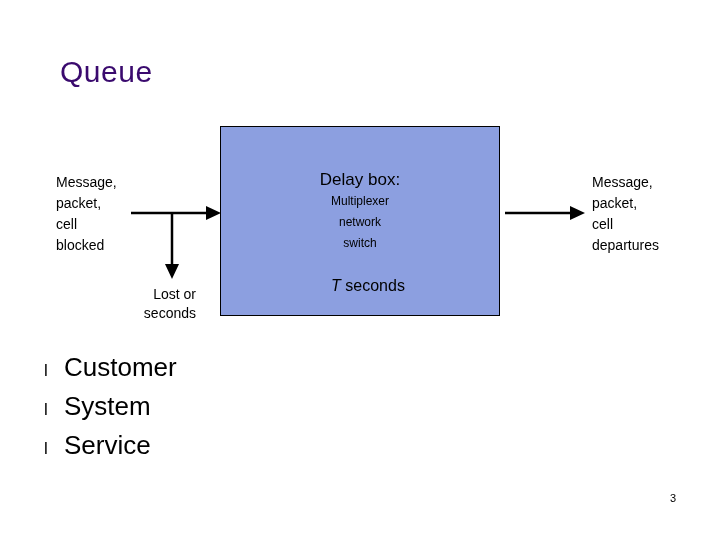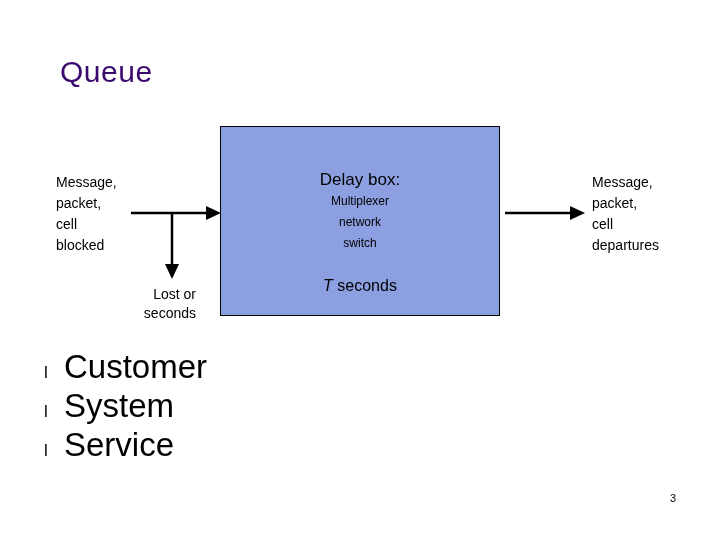--- a/index.html
+++ b/index.html
@@ -49,21 +49,21 @@
     font-size: 17px;
     line-height: 23px;
   }
   .delay-lines {
     font-size: 12px;
     line-height: 21px;
     margin-top: 0;
   }
   .delay-seconds {
     position: absolute;
-    left: 220px;
+    left: 228px;
     top: 277px;
     width: 280px;
     text-align: center;
     font-size: 16px;
     color: #000000;
   }
   .delay-seconds .ital {
     font-style: italic;
   }
   .left-label {
@@ -112,21 +112,21 @@
     margin-bottom: 9px;
   }
   .bullet-dot {
     width: 20px;
     font-size: 17px;
     line-height: 1;
     color: #000000;
     flex: 0 0 20px;
   }
   .bullet-text {
-    font-size: 33px;
+    font-size: 26px;
     line-height: 30px;
     color: #000000;
   }
   .page-number {
     position: absolute;
     left: 670px;
     top: 492px;
     font-size: 11px;
     color: #000000;
   }

